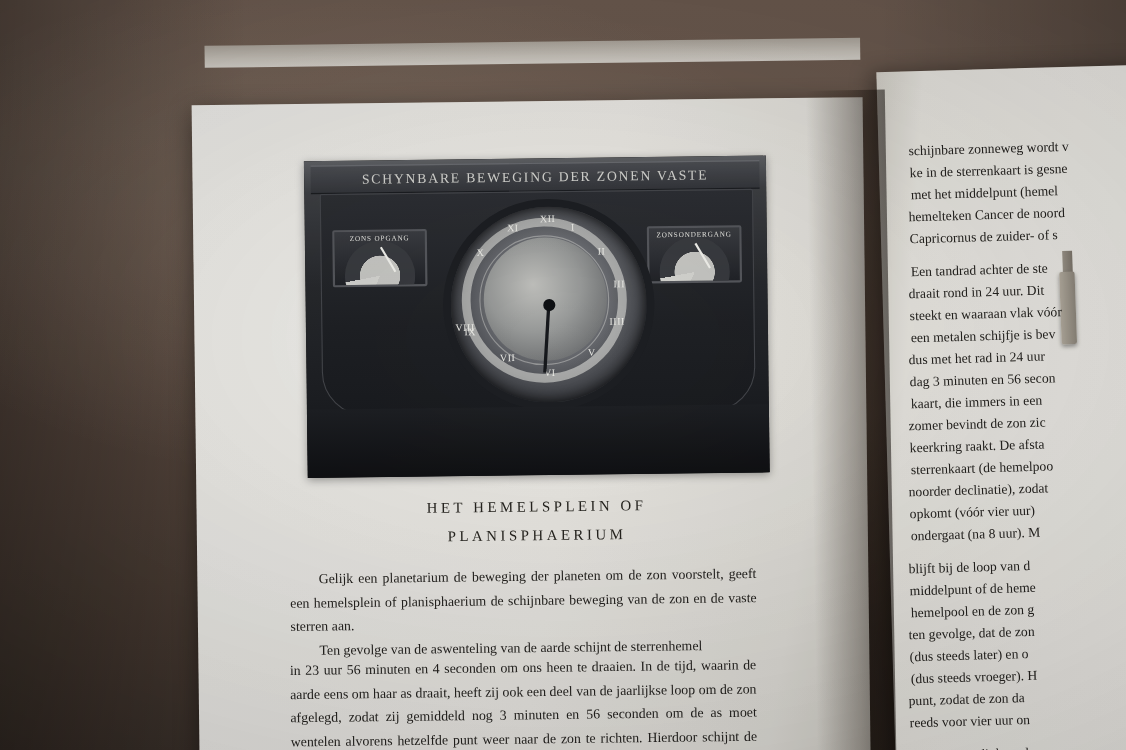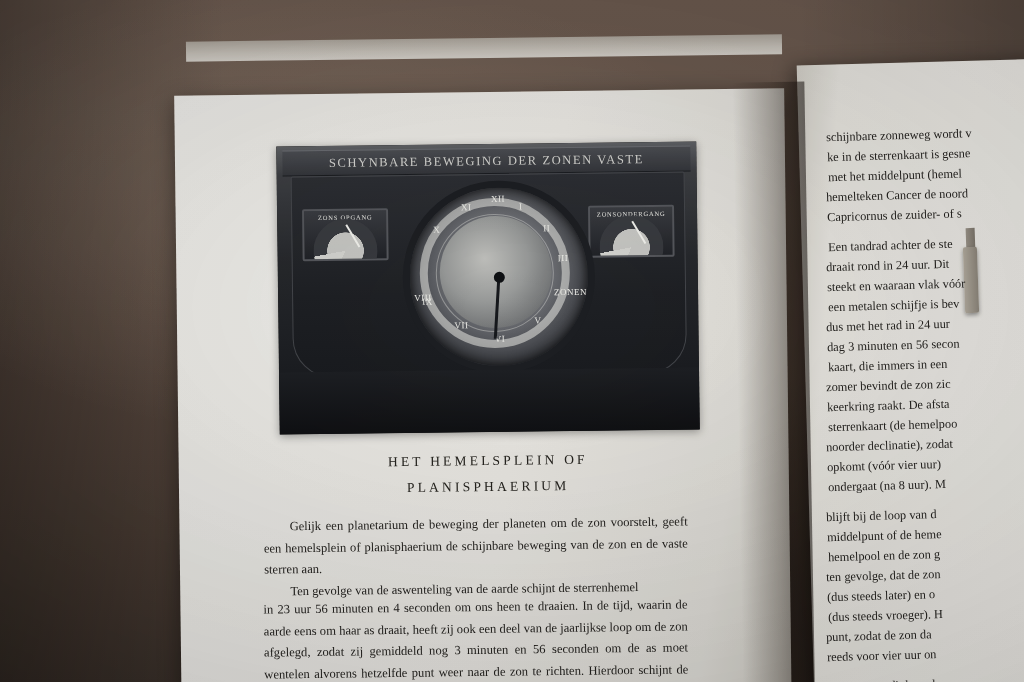--- a/index.html
+++ b/index.html
@@ -373,21 +373,21 @@
         </div>
 
         <div class="dial">
           <div class="dial-ring"></div>
           <div class="dial-ring2"></div>
           <div class="dial-star-field"></div>
           <span class="roman" style="left:50%;top:6px;transform:translateX(-50%);">XII</span>
           <span class="roman" style="left:110px;top:14px;">I</span>
           <span class="roman" style="left:134px;top:36px;">II</span>
           <span class="roman" style="left:148px;top:66px;">III</span>
-          <span class="roman" style="left:144px;top:100px;">ZONEN</span>
+          <span class="roman" style="left:144px;top:100px;">IIII</span>
           <span class="roman" style="left:124px;top:128px;">V</span>
           <span class="roman" style="left:84px;top:146px;">VI</span>
           <span class="roman" style="left:44px;top:132px;">VII</span>
           <span class="roman" style="left:4px;top:104px;">VIII</span>
           <span class="roman" style="left:12px;top:68px;margin-top:40px;">IX</span>
           <span class="roman" style="left:24px;top:36px;">X</span>
           <span class="roman" style="left:52px;top:14px;">XI</span>
           <div class="dial-hand"></div>
           <div class="dial-hub"></div>
         </div>

